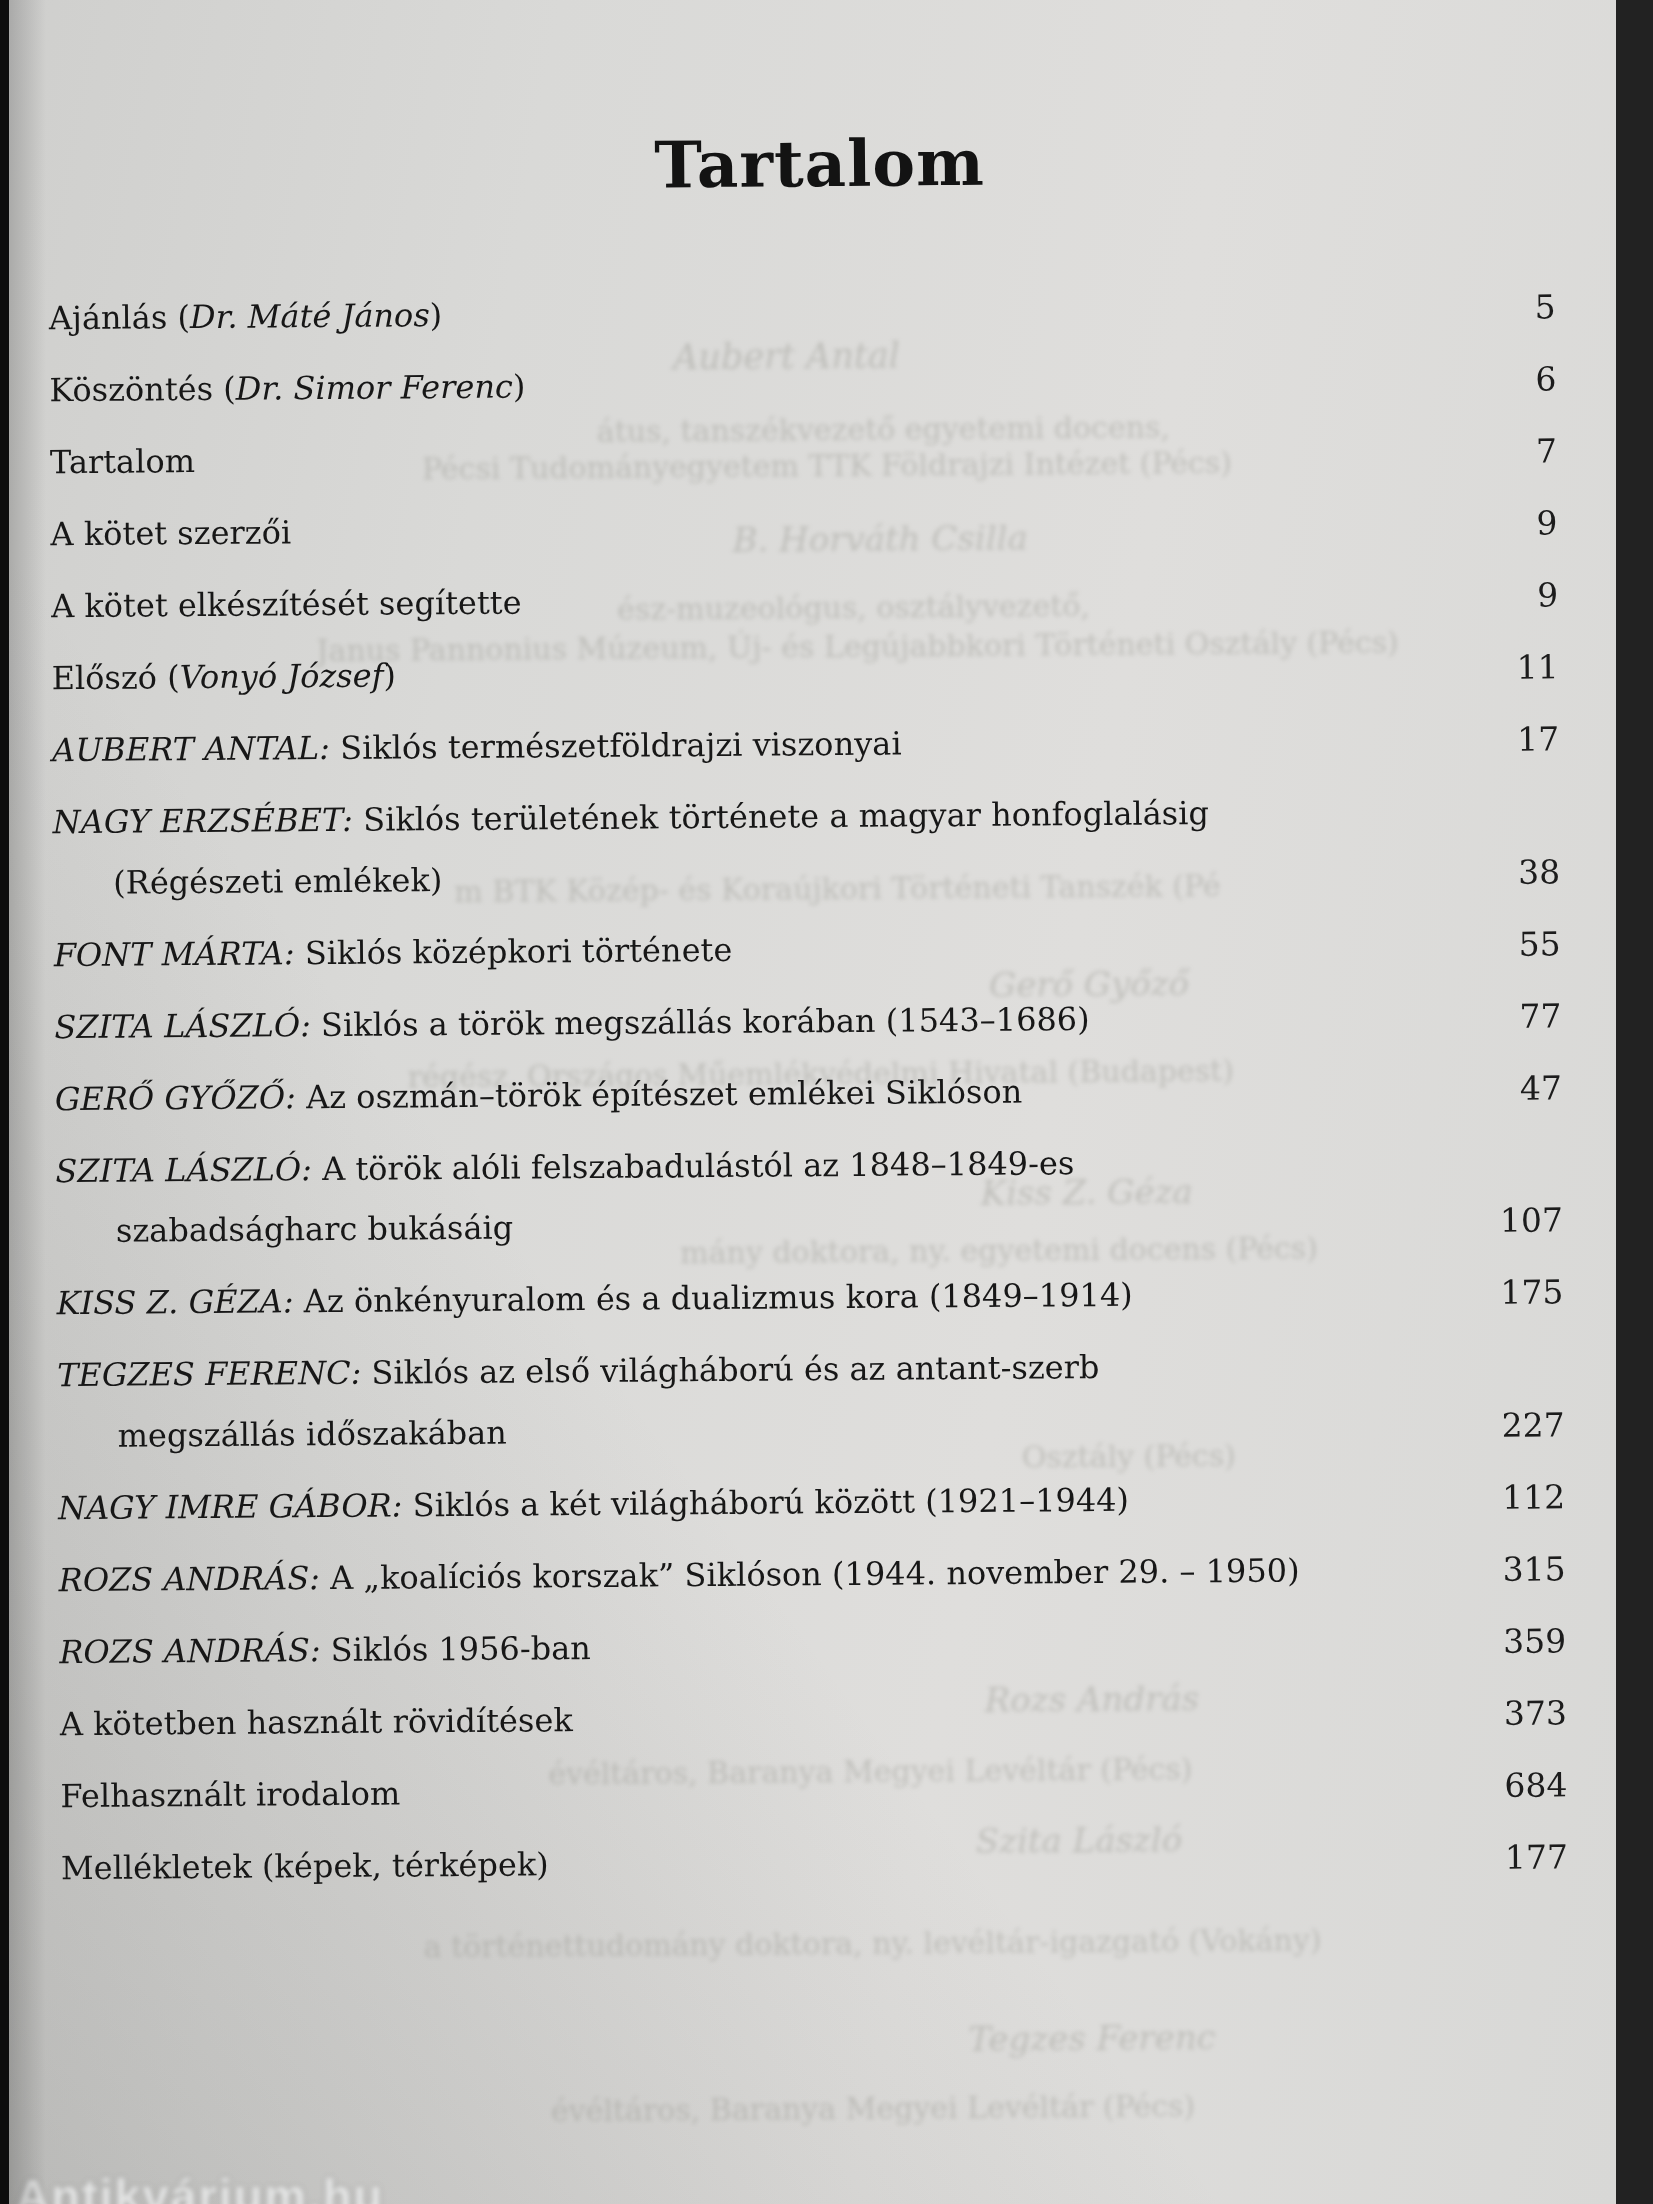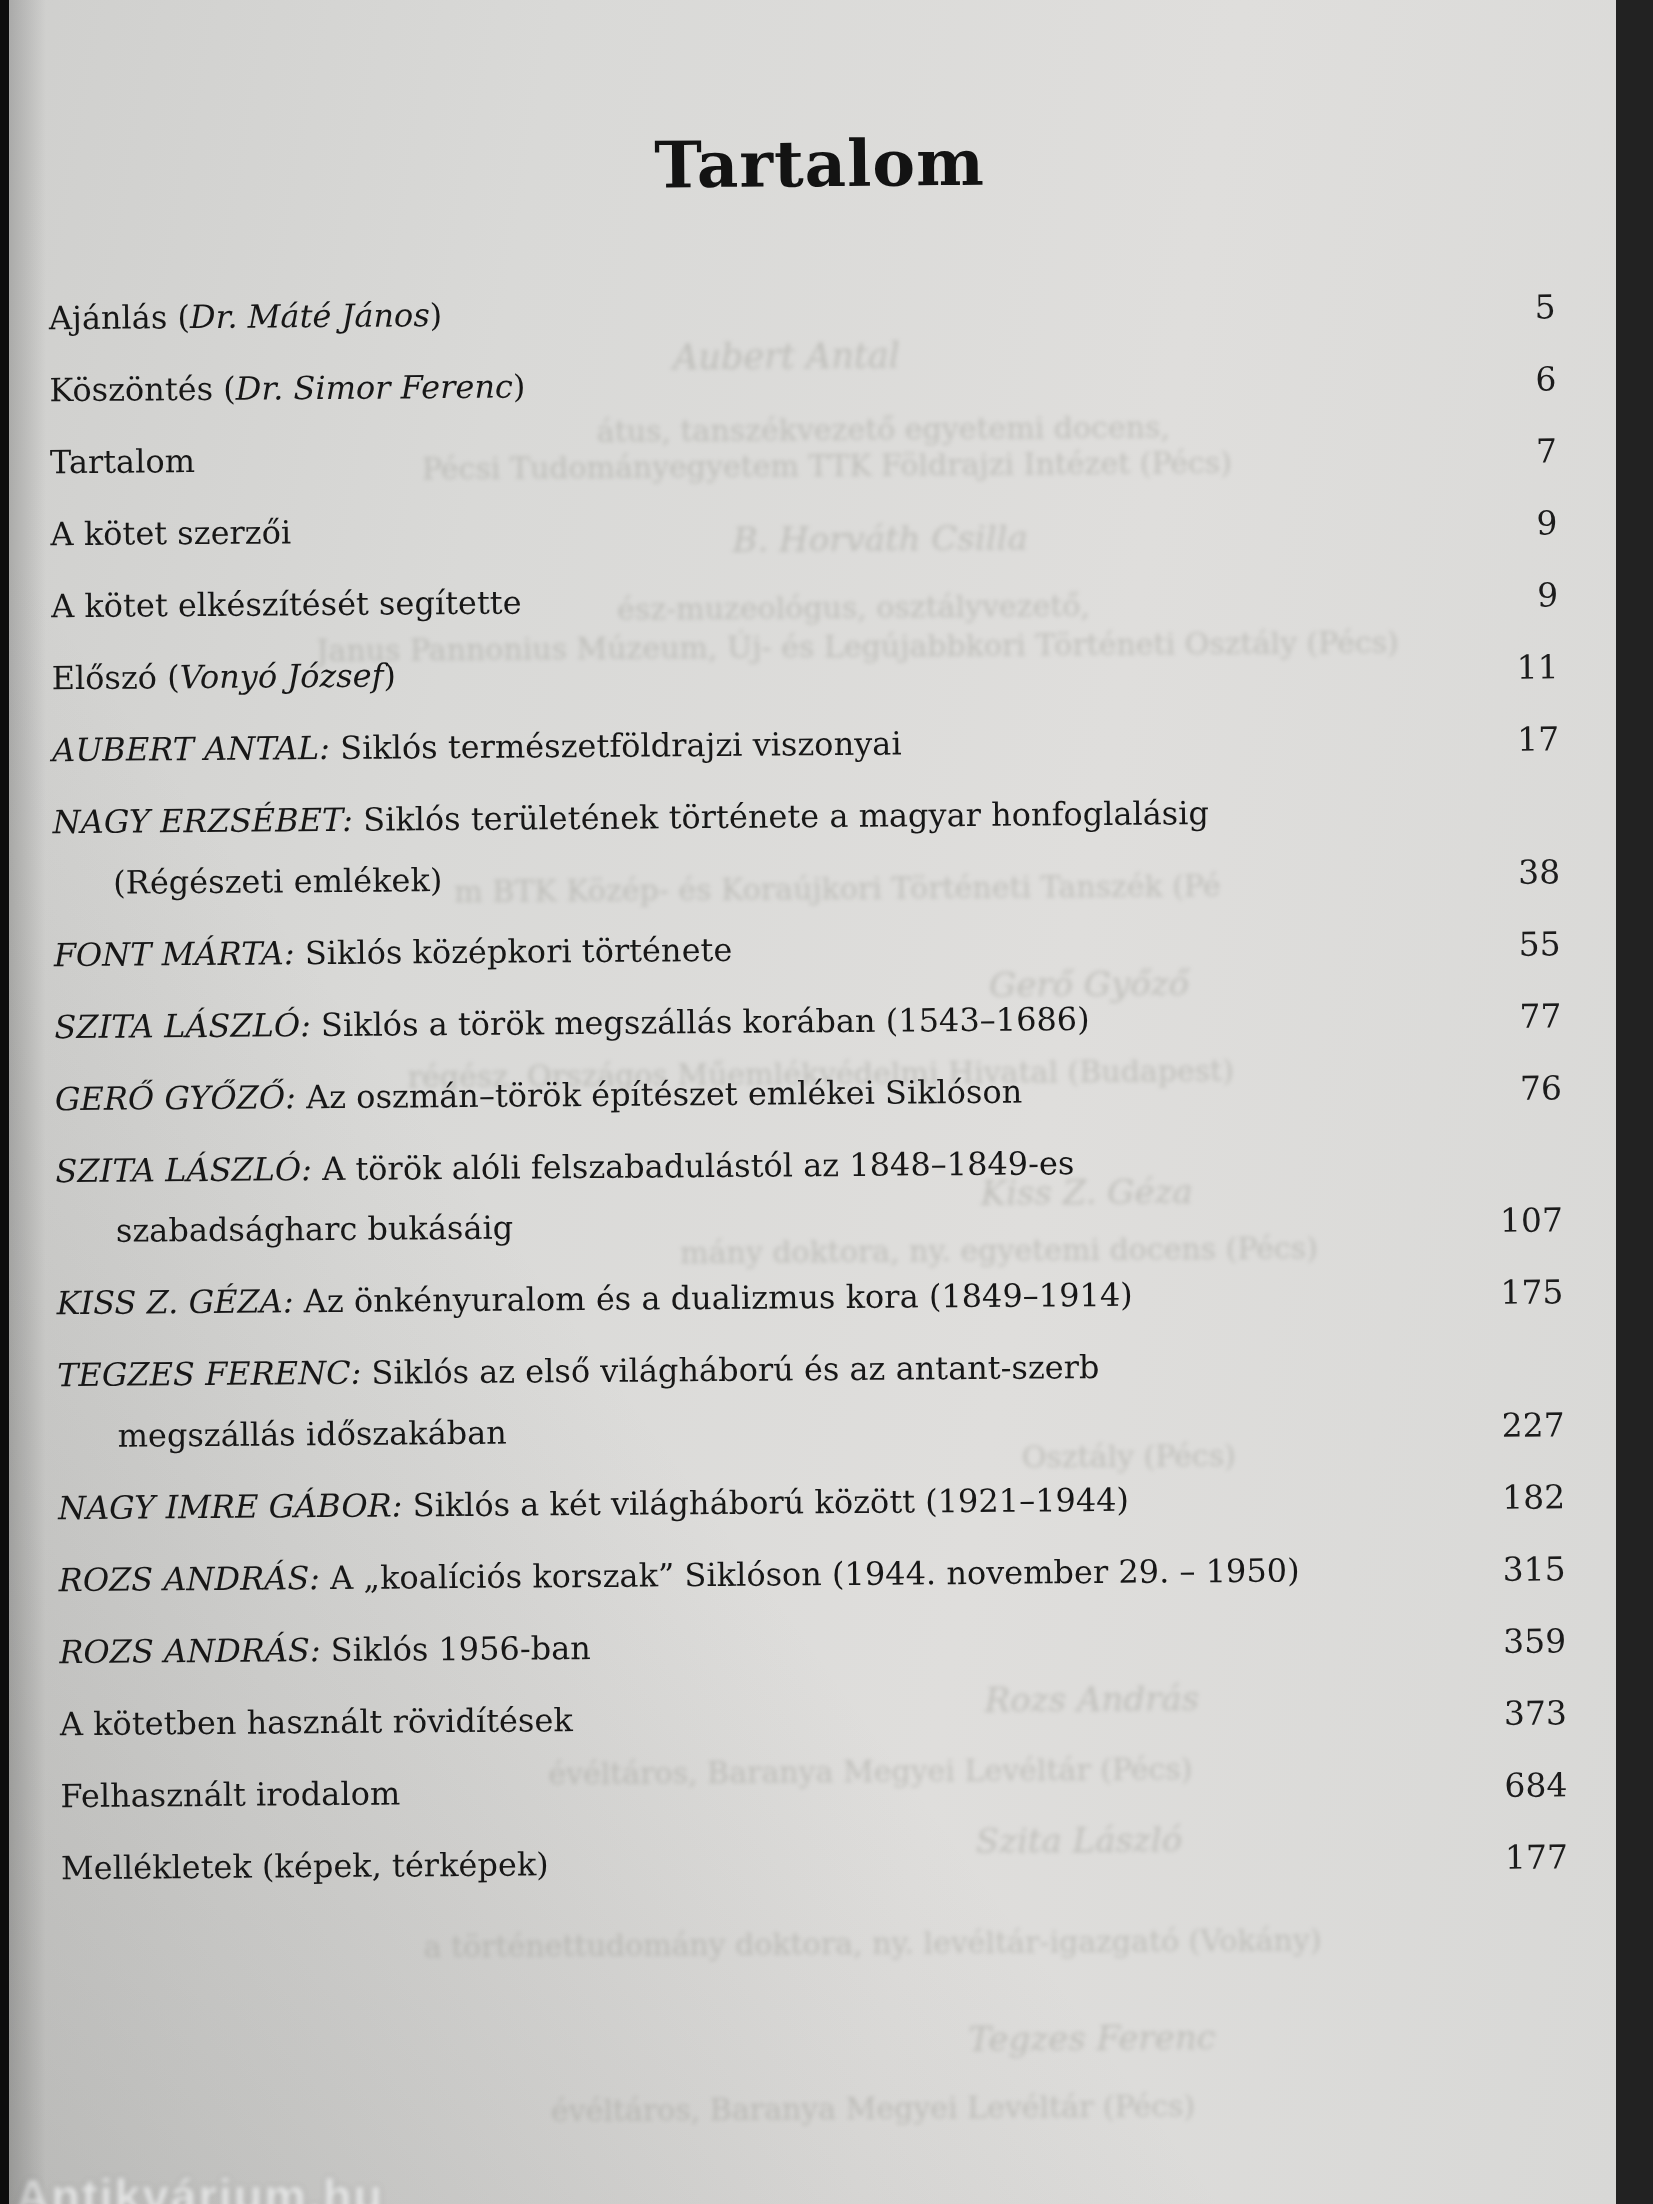--- a/index.html
+++ b/index.html
@@ -157,21 +157,21 @@
         <div class="toc-row">
           <div class="toc-text">
             <span class="toc-line1"><span class="seg-i">SZITA LÁSZLÓ:</span><span class="seg-r"> Siklós a török megszállás korában (1543–1686)</span></span>
           </div>
           <div class="pageno">77</div>
         </div>
         <div class="toc-row">
           <div class="toc-text">
             <span class="toc-line1"><span class="seg-i">GERŐ GYŐZŐ:</span><span class="seg-r"> Az oszmán–török építészet emlékei Siklóson</span></span>
           </div>
-          <div class="pageno">76</div>
+          <div class="pageno">47</div>
         </div>
         <div class="toc-row">
           <div class="toc-text">
             <span class="toc-line1"><span class="seg-i">SZITA LÁSZLÓ:</span><span class="seg-r"> A török alóli felszabadulástól az 1848–1849-es</span></span>
             <span class="toc-line2">szabadságharc bukásáig</span>
           </div>
           <div class="pageno">107</div>
         </div>
         <div class="toc-row">
           <div class="toc-text">
@@ -183,21 +183,21 @@
           <div class="toc-text">
             <span class="toc-line1"><span class="seg-i">TEGZES FERENC:</span><span class="seg-r"> Siklós az első világháború és az antant-szerb</span></span>
             <span class="toc-line2">megszállás időszakában</span>
           </div>
           <div class="pageno">227</div>
         </div>
         <div class="toc-row">
           <div class="toc-text">
             <span class="toc-line1"><span class="seg-i">NAGY IMRE GÁBOR:</span><span class="seg-r"> Siklós a két világháború között (1921–1944)</span></span>
           </div>
-          <div class="pageno">182</div>
+          <div class="pageno">112</div>
         </div>
         <div class="toc-row">
           <div class="toc-text">
             <span class="toc-line1"><span class="seg-i">ROZS ANDRÁS:</span><span class="seg-r"> A „koalíciós korszak” Siklóson (1944. november 29. – 1950)</span></span>
           </div>
           <div class="pageno">315</div>
         </div>
         <div class="toc-row">
           <div class="toc-text">
             <span class="toc-line1"><span class="seg-i">ROZS ANDRÁS:</span><span class="seg-r"> Siklós 1956-ban</span></span>

